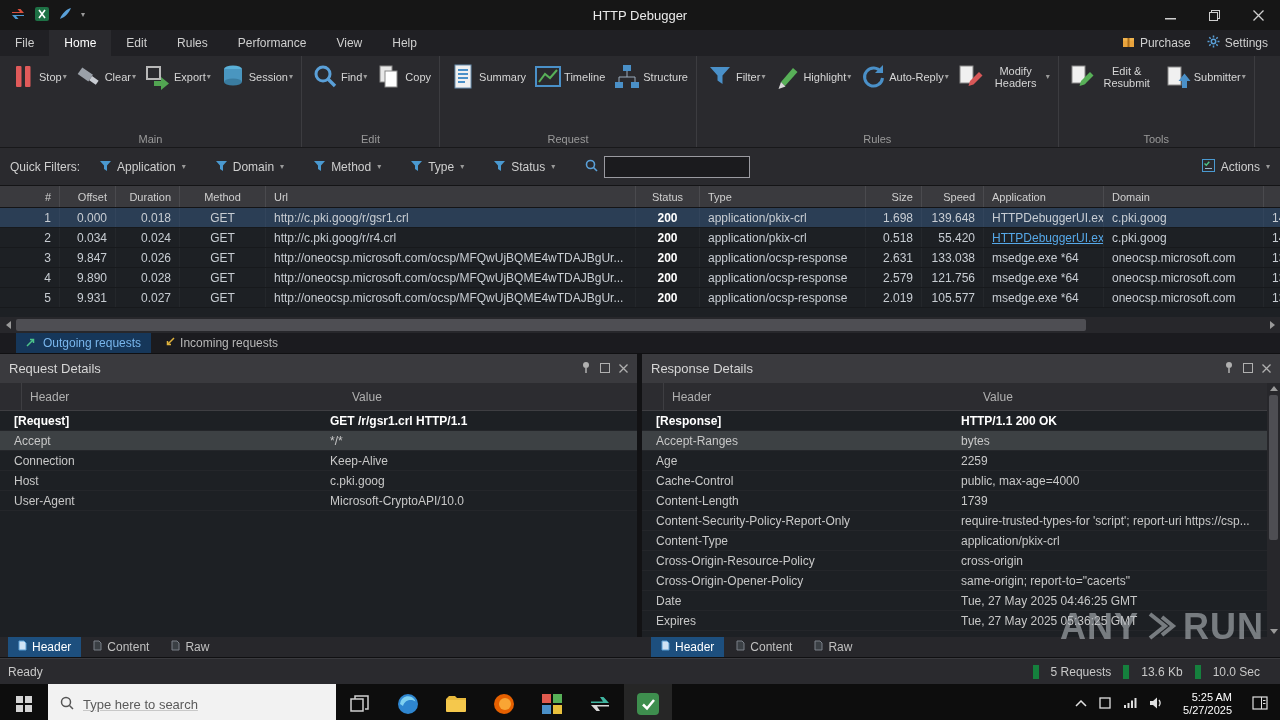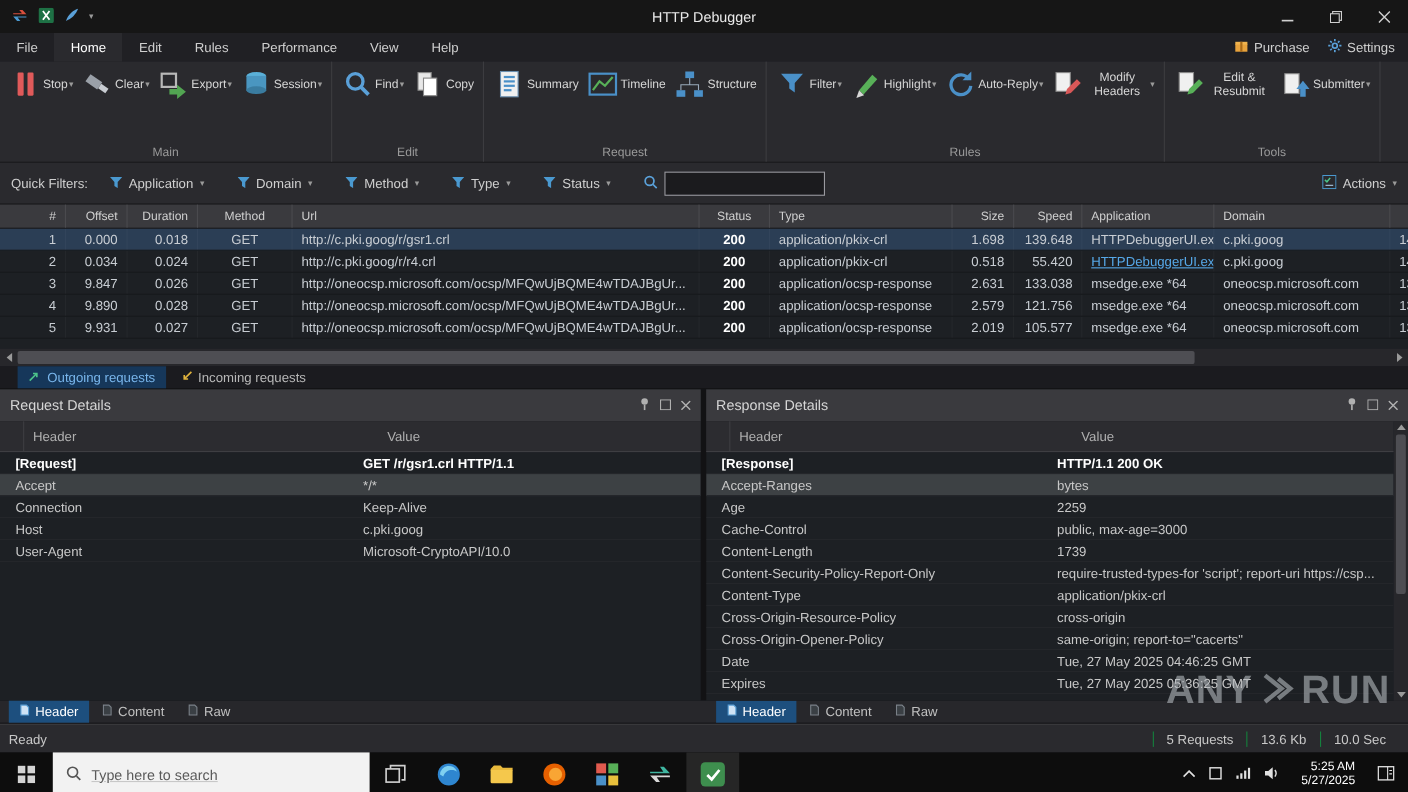--- a/index.html
+++ b/index.html
@@ -96,21 +96,21 @@
   .paneltabs{height:21px;background:#27272b;display:flex;border-bottom:1px solid #101012;}
   .ptgroup{display:flex;align-items:stretch;gap:2px;}
   .ptgroup.leftg{width:637px;padding-left:8px;}
   .ptgroup.rightg{padding-left:14px;}
   .ptab{display:flex;align-items:center;gap:5px;padding:0 10px;color:#c0c0c0;}
   .ptab.active{background:#1d4f7e;color:#fff;}
 
   
   .statusbar{height:26px;background:#2a2a2e;display:flex;align-items:center;padding:0 8px;border-top:1px solid #3a3a3e;color:#c8c8c8;}
   .sb-right{margin-left:auto;display:flex;}
-  .sb-seg{padding:0 12px;border-left:1px solid #15803d;}
+  .sb-seg{padding:0 12px;border-left:6px solid #15803d;}
 
   
   .taskbar{height:40px;background:#0d0d0d;display:flex;align-items:center;}
   .task-btn{width:48px;height:40px;display:flex;align-items:center;justify-content:center;}
   .tb-search{width:288px;height:40px;background:#f2f2f2;display:flex;align-items:center;gap:9px;padding:0 12px;text-decoration:underline;}
   .tb-search input{border:none;outline:none;background:transparent;font-size:13px;color:#444;width:100%;}
   .tb-search input::placeholder{color:#5a5a5a;}
   .task-btn.active{background:#262626;box-shadow:inset 0 -2px 0 #4cc38a;}
   .tb-tray{margin-left:auto;display:flex;align-items:center;height:40px;gap:12px;padding-right:4px;}
   .tb-clock{text-align:right;color:#fff;font-size:11px;line-height:13px;padding:0 8px;}
@@ -623,21 +623,21 @@
         <div class="prow selected">
             <span class="ph">Accept-Ranges</span>
             <span class="pv">bytes</span>
           </div>
         <div class="prow">
             <span class="ph">Age</span>
             <span class="pv">2259</span>
           </div>
         <div class="prow">
             <span class="ph">Cache-Control</span>
-            <span class="pv">public, max-age=3000</span>
+            <span class="pv">public, max-age=4000</span>
           </div>
         <div class="prow">
             <span class="ph">Content-Length</span>
             <span class="pv">1739</span>
           </div>
         <div class="prow">
             <span class="ph">Content-Security-Policy-Report-Only</span>
             <span class="pv">require-trusted-types-for 'script'; report-uri https://csp...</span>
           </div>
         <div class="prow">

